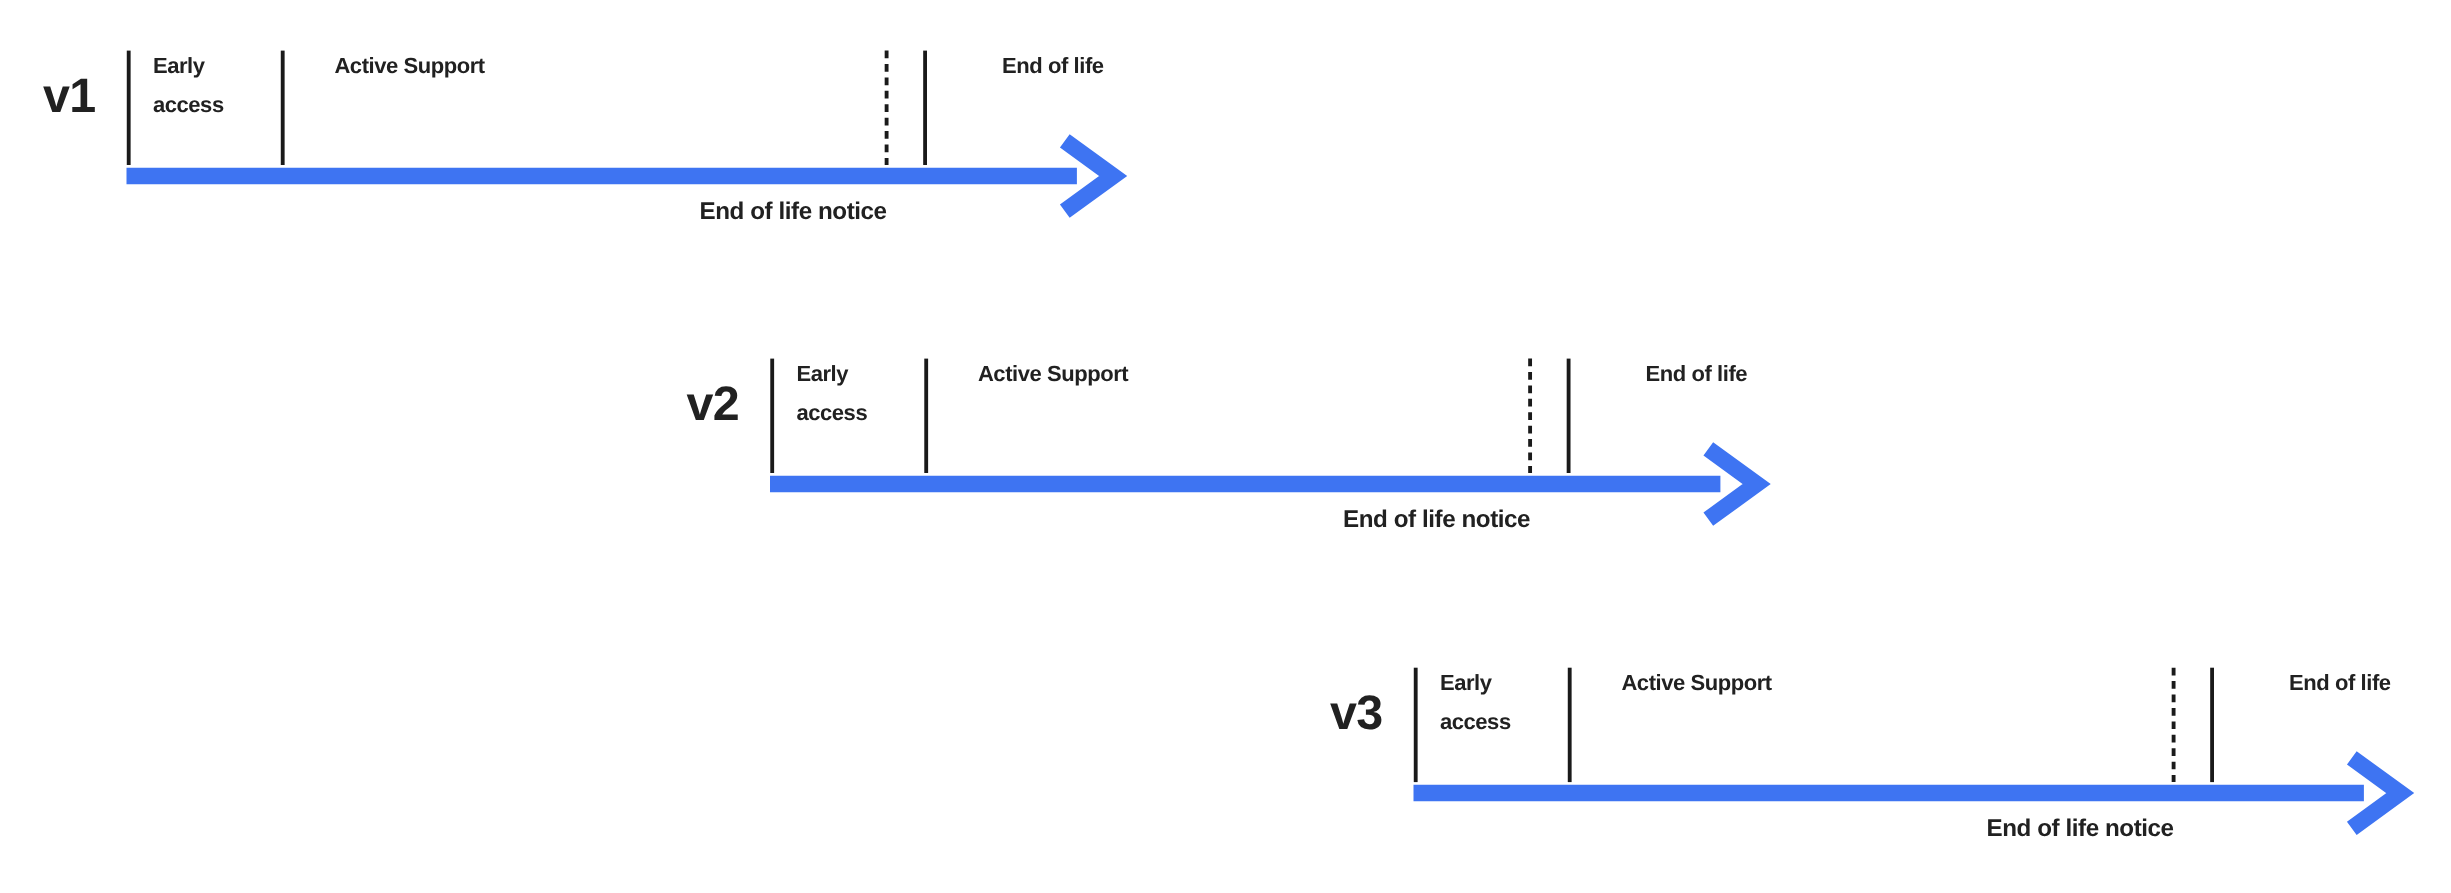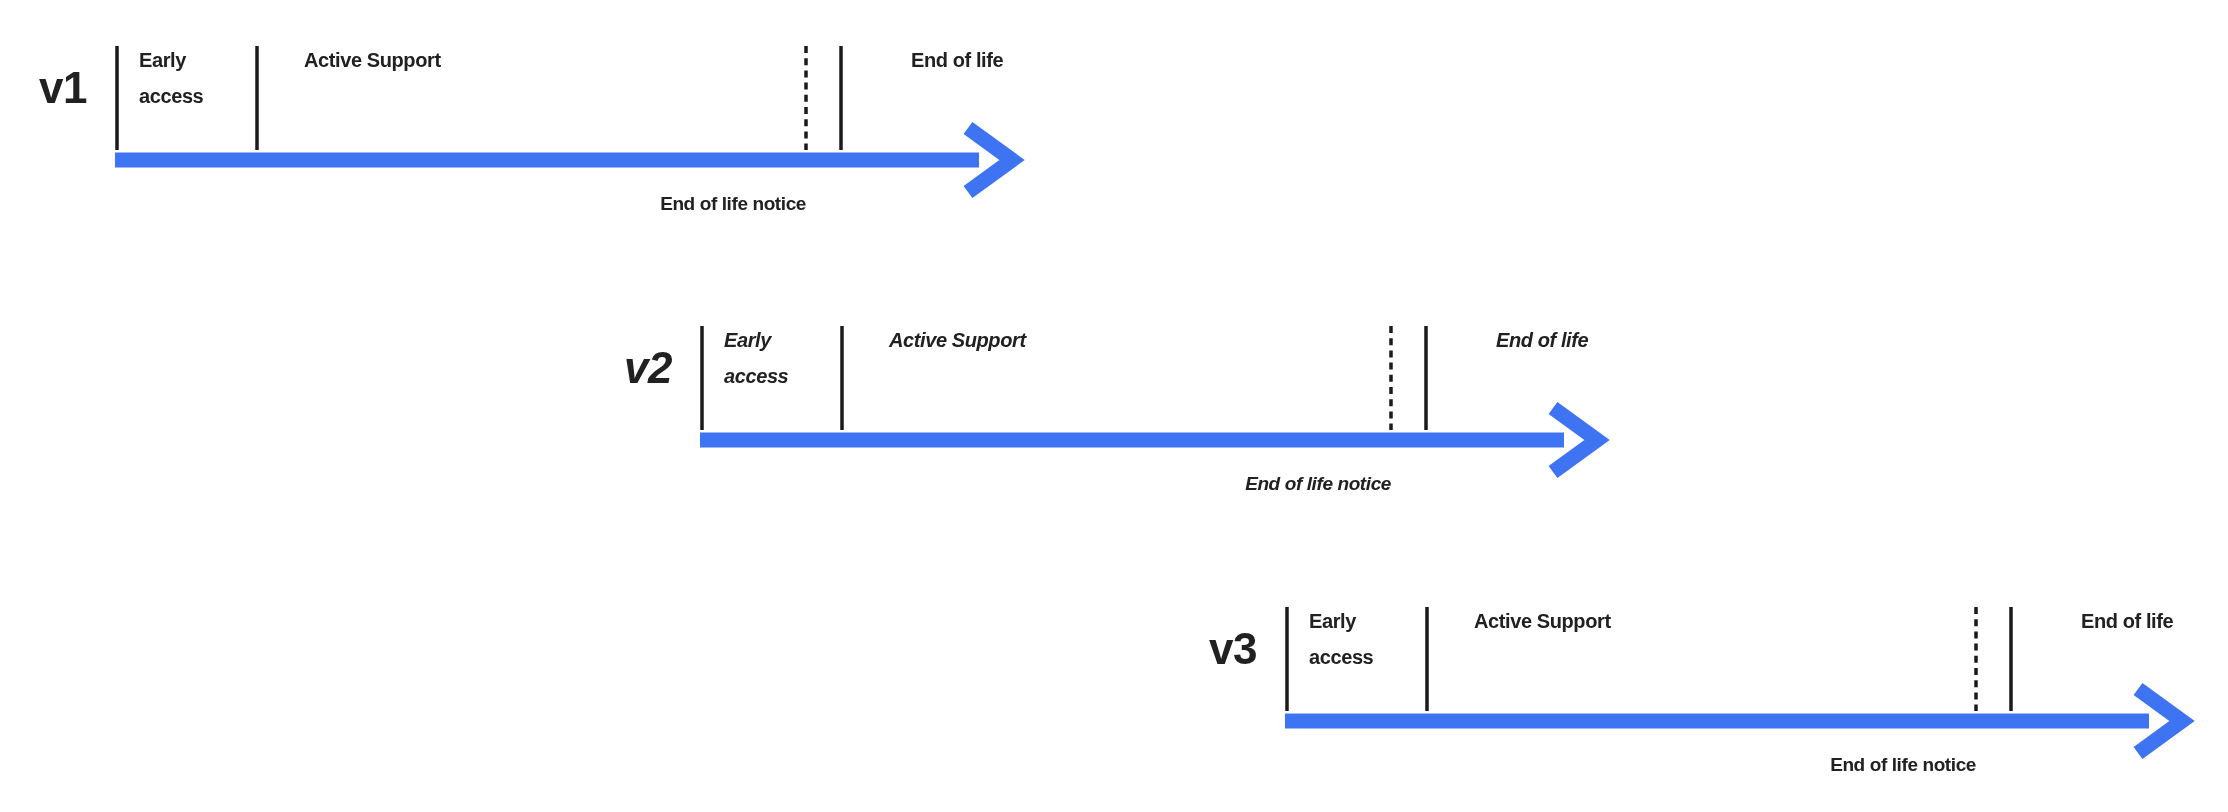--- a/index.html
+++ b/index.html
@@ -23,21 +23,21 @@
     left: 0; top: 0;
     width: 2228px;
     height: 628px;
   }
   .timeline {
     position: absolute;
     width: 1010px;
     height: 185px;
   }
   .t0 { left: 27px;   top: 42px;  }
-  .t1 { left: 612px;  top: 322px; font-style: italic; }
+  .t1 { left: 612px;  top: 322px; }
   .t2 { left: 1197px; top: 603px; }
 
   .tl-svg { position: absolute; left: 0; top: 0; overflow: visible; }
 
   .tick   { stroke: var(--color-line); stroke-width: 3.5px; }
   .dashed { stroke-dasharray: 7 5.2; }
   .shaft  { stroke: var(--color-accent); stroke-width: 15px; }
   .head   { stroke: var(--color-accent); stroke-width: 15px; fill: none; stroke-linejoin: miter; }
 
   .vlabel {
@@ -60,23 +60,23 @@
     line-height: 36px;
     letter-spacing: -0.4px;
     color: var(--color-text);
     white-space: nowrap;
   }
   .phase.pa { left: 112px; width: 106px; white-space: normal; } 
   .phase.pb { left: 252px; margin-left: 25px; }
   .phase.pc { left: 884px; }
   .notice {
     position: absolute;
-    top: 144px;
+    top: 132px;
     right: 231px;            
-    font-size: 19px;
+    font-size: 22px;
     font-weight: 700;
     line-height: 36px;
     letter-spacing: -0.4px;
     color: var(--color-text);
     white-space: nowrap;
     text-align: left;
   }
 </style>
 </head>
 <body>

